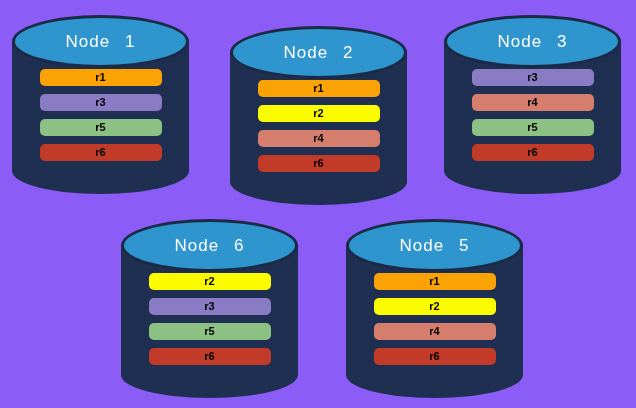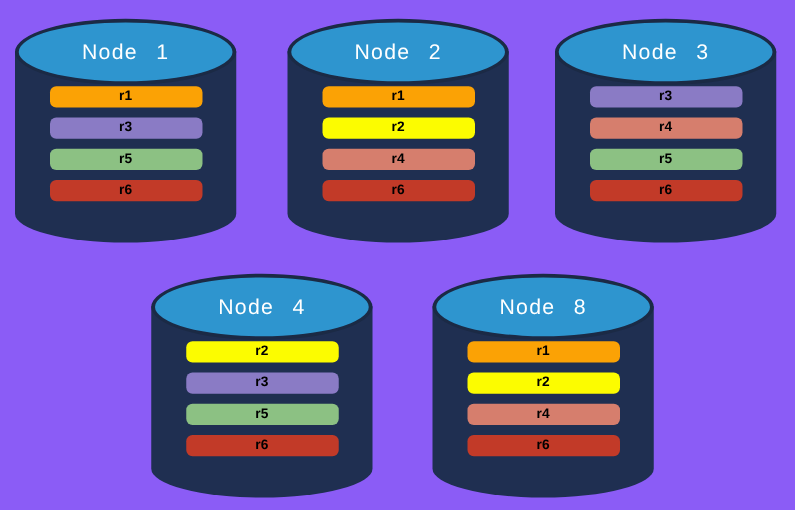--- a/index.html
+++ b/index.html
@@ -91,21 +91,21 @@
           <span style="color: rgb(0, 0, 0);">r3</span>
         </div>
         <div class="bar" style="background: rgb(140, 193, 131);">
           <span style="color: rgb(0, 0, 0);">r5</span>
         </div>
         <div class="bar" style="background: rgb(194, 58, 40);">
           <span style="color: rgb(0, 0, 0);">r6</span>
         </div>
       </div>
     </div>
-    <div class="cylinder" style="left: 230px; top: 15px;">
+    <div class="cylinder" style="left: 230px; top: 26px;">
       <div class="cyl-body" style="background: rgb(31, 47, 81);"></div>
       <div class="cyl-top" style="background: rgb(46, 149, 207); border-color: rgb(27, 42, 69);">
         <span class="node-label" style="color: rgb(255, 255, 255);">Node 2</span>
       </div>
       <div class="bars">
         <div class="bar" style="background: rgb(251, 162, 5);">
           <span style="color: rgb(0, 0, 0);">r1</span>
         </div>
         <div class="bar" style="background: rgb(252, 252, 0);">
           <span style="color: rgb(0, 0, 0);">r2</span>
@@ -134,41 +134,41 @@
           <span style="color: rgb(0, 0, 0);">r5</span>
         </div>
         <div class="bar" style="background: rgb(194, 58, 40);">
           <span style="color: rgb(0, 0, 0);">r6</span>
         </div>
       </div>
     </div>
     <div class="cylinder" style="left: 121px; top: 219px;">
       <div class="cyl-body" style="background: rgb(31, 47, 81);"></div>
       <div class="cyl-top" style="background: rgb(46, 149, 207); border-color: rgb(27, 42, 69);">
-        <span class="node-label" style="color: rgb(255, 255, 255);">Node 4</span>
+        <span class="node-label" style="color: rgb(255, 255, 255);">Node 6</span>
       </div>
       <div class="bars">
         <div class="bar" style="background: rgb(252, 252, 0);">
           <span style="color: rgb(0, 0, 0);">r2</span>
         </div>
         <div class="bar" style="background: rgb(138, 123, 197);">
           <span style="color: rgb(0, 0, 0);">r3</span>
         </div>
         <div class="bar" style="background: rgb(140, 193, 131);">
           <span style="color: rgb(0, 0, 0);">r5</span>
         </div>
         <div class="bar" style="background: rgb(194, 58, 40);">
           <span style="color: rgb(0, 0, 0);">r6</span>
         </div>
       </div>
     </div>
     <div class="cylinder" style="left: 346px; top: 219px;">
       <div class="cyl-body" style="background: rgb(31, 47, 81);"></div>
       <div class="cyl-top" style="background: rgb(46, 149, 207); border-color: rgb(27, 42, 69);">
-        <span class="node-label" style="color: rgb(255, 255, 255);">Node 8</span>
+        <span class="node-label" style="color: rgb(255, 255, 255);">Node 5</span>
       </div>
       <div class="bars">
         <div class="bar" style="background: rgb(251, 162, 5);">
           <span style="color: rgb(0, 0, 0);">r1</span>
         </div>
         <div class="bar" style="background: rgb(252, 252, 0);">
           <span style="color: rgb(0, 0, 0);">r2</span>
         </div>
         <div class="bar" style="background: rgb(214, 126, 109);">
           <span style="color: rgb(0, 0, 0);">r4</span>

